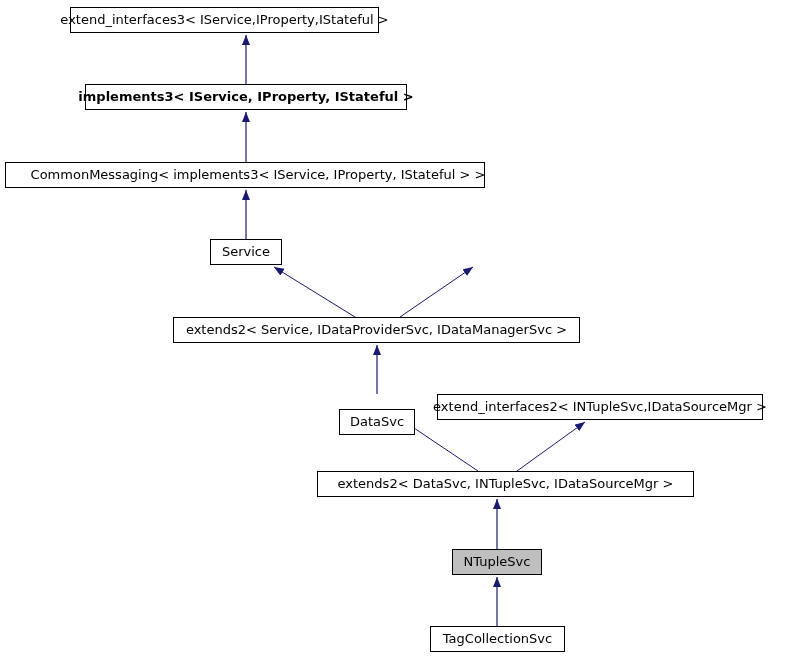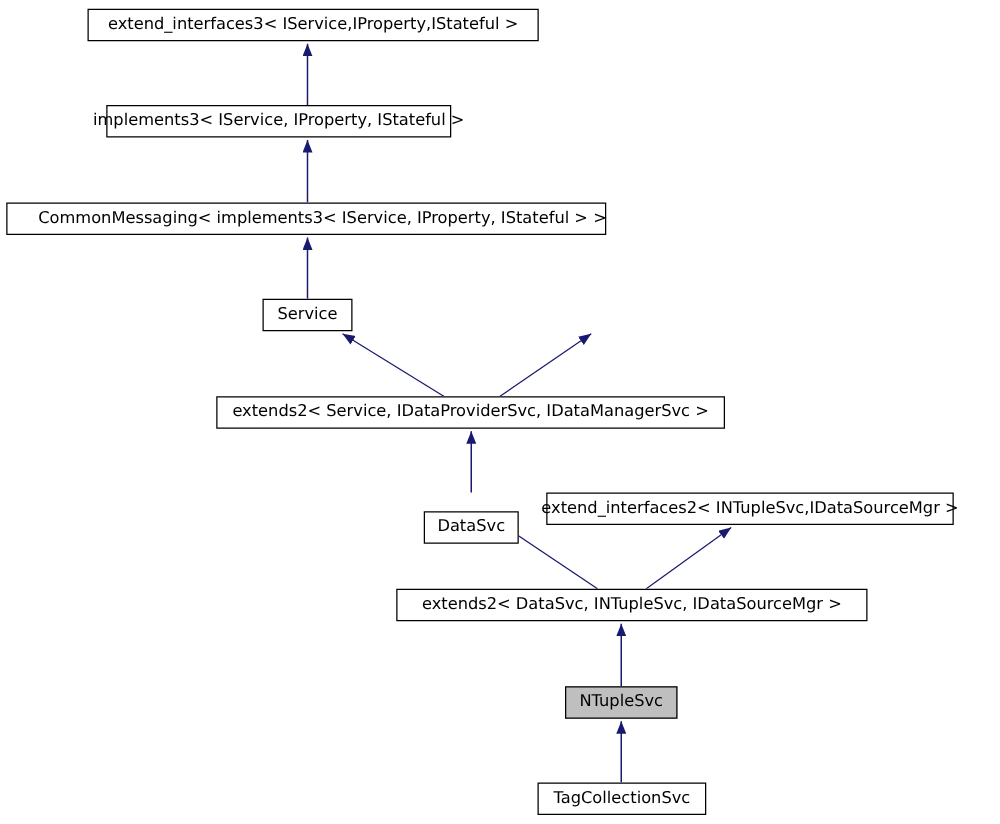--- a/index.html
+++ b/index.html
@@ -60,23 +60,23 @@
     <line x1="246" y1="239" x2="246" y2="190" stroke="#191970" stroke-width="1.2" marker-end="url(#ah)"></line>
     <line x1="355" y1="317" x2="274" y2="267" stroke="#191970" stroke-width="1" marker-end="url(#ah)"></line>
     <line x1="400" y1="317" x2="473" y2="267" stroke="#191970" stroke-width="1" marker-end="url(#ah)"></line>
     <line x1="377" y1="394" x2="377" y2="345" stroke="#191970" stroke-width="1.2" marker-end="url(#ah)"></line>
     <line x1="478" y1="471" x2="405" y2="422" stroke="#191970" stroke-width="1" marker-end="url(#ah)"></line>
     <line x1="517" y1="471" x2="585" y2="422" stroke="#191970" stroke-width="1" marker-end="url(#ah)"></line>
     <line x1="497" y1="549" x2="497" y2="499" stroke="#191970" stroke-width="1.2" marker-end="url(#ah)"></line>
     <line x1="497" y1="626" x2="497" y2="577" stroke="#191970" stroke-width="1.2" marker-end="url(#ah)"></line>
   </svg>
 
-  <div class="node" style="left:70px;  top:7px;   width:361px;">extend_interfaces3&lt; IService,IProperty,IStateful &gt;</div>
+  <div class="node" style="left:70px;  top:7px;   width:309px;">extend_interfaces3&lt; IService,IProperty,IStateful &gt;</div>
 
-  <div class="node" style="left:85px;  top:84px;  width:276px;">implements3&lt; IService, IProperty, IStateful &gt;</div>
+  <div class="node" style="left:85px;  top:84px;  width:322px;font-weight:bold;">implements3&lt; IService, IProperty, IStateful &gt;</div>
 
   <div class="node" style="left:5px;   top:162px; width:480px;padding-left:26px;">CommonMessaging&lt; implements3&lt; IService, IProperty, IStateful &gt; &gt;</div>
 
   <div class="node" style="left:210px; top:239px; width:72px;">Service</div>
 
 
   <div class="node" style="left:173px; top:317px; width:407px;">extends2&lt; Service, IDataProviderSvc, IDataManagerSvc &gt;</div>
 
   <div class="node" style="left:339px; top:394px; width:76px;margin-top:15px;">DataSvc</div>
 

